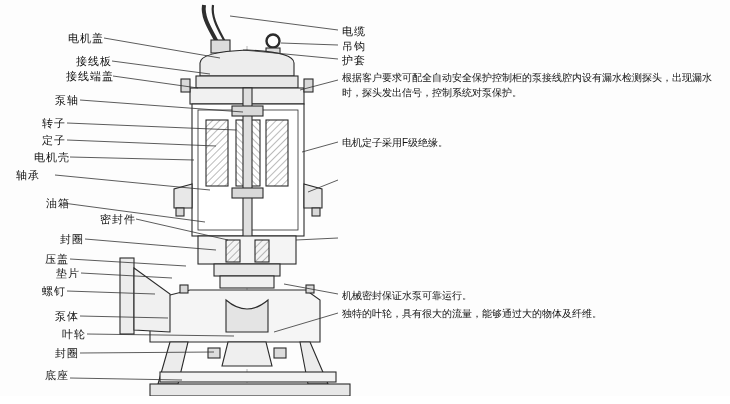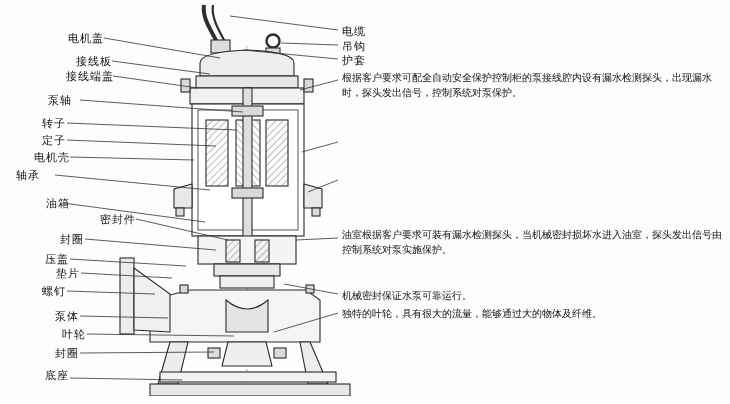--- a/index.html
+++ b/index.html
@@ -131,37 +131,37 @@
       <line x1="338" y1="180" x2="308" y2="192"></line>
       <line x1="338" y1="238" x2="296" y2="240"></line>
       <line x1="338" y1="294" x2="284" y2="284"></line>
       <line x1="338" y1="313" x2="274" y2="332"></line>
     </g>
   </svg>
 
   <div class="lbl" style="left:68px;top:31px">电机盖</div>
   <div class="lbl" style="left:76px;top:54px">接线板</div>
   <div class="lbl" style="left:66px;top:69px">接线端盖</div>
-  <div class="lbl" style="left:48px;top:93px">泵轴</div>
+  <div class="lbl" style="left:55px;top:93px">泵轴</div>
   <div class="lbl" style="left:42px;top:116px">转子</div>
   <div class="lbl" style="left:42px;top:133px">定子</div>
   <div class="lbl" style="left:34px;top:150px">电机壳</div>
   <div class="lbl" style="left:16px;top:168px">轴承</div>
   <div class="lbl" style="left:46px;top:196px">油箱</div>
   <div class="lbl" style="left:100px;top:212px">密封件</div>
   <div class="lbl" style="left:60px;top:232px">封圈</div>
   <div class="lbl" style="left:45px;top:252px">压盖</div>
   <div class="lbl" style="left:56px;top:266px">垫片</div>
   <div class="lbl" style="left:42px;top:284px">螺钉</div>
   <div class="lbl" style="left:55px;top:309px">泵体</div>
   <div class="lbl" style="left:62px;top:327px">叶轮</div>
   <div class="lbl" style="left:55px;top:346px">封圈</div>
   <div class="lbl" style="left:45px;top:368px">底座</div>
 
   <div class="lbl" style="left:342px;top:24px">电缆</div>
   <div class="lbl" style="left:342px;top:39px">吊钩</div>
   <div class="lbl" style="left:342px;top:53px">护套</div>
   <div class="note" style="left:342px;top:70px;width:384px">根据客户要求可配全自动安全保护控制柜的泵接线腔内设有漏水检测探头，出现漏水时，探头发出信号，控制系统对泵保护。</div>
-  <div class="note" style="left:342px;top:227px;width:384px">油室根据客户要求可装有漏水检测探头，当机械密封损坏水进入油室，探头发出信号由控制系统对泵实施保护。</div>
+  <div class="note" style="left:342px;top:135px;width:300px">电机定子采用F级绝缘。</div>
   <div class="note" style="left:342px;top:288px;width:300px">机械密封保证水泵可靠运行。</div>
   <div class="note" style="left:342px;top:306px;width:330px">独特的叶轮，具有很大的流量，能够通过大的物体及纤维。</div>
 
 </div>
 
 </body></html>

